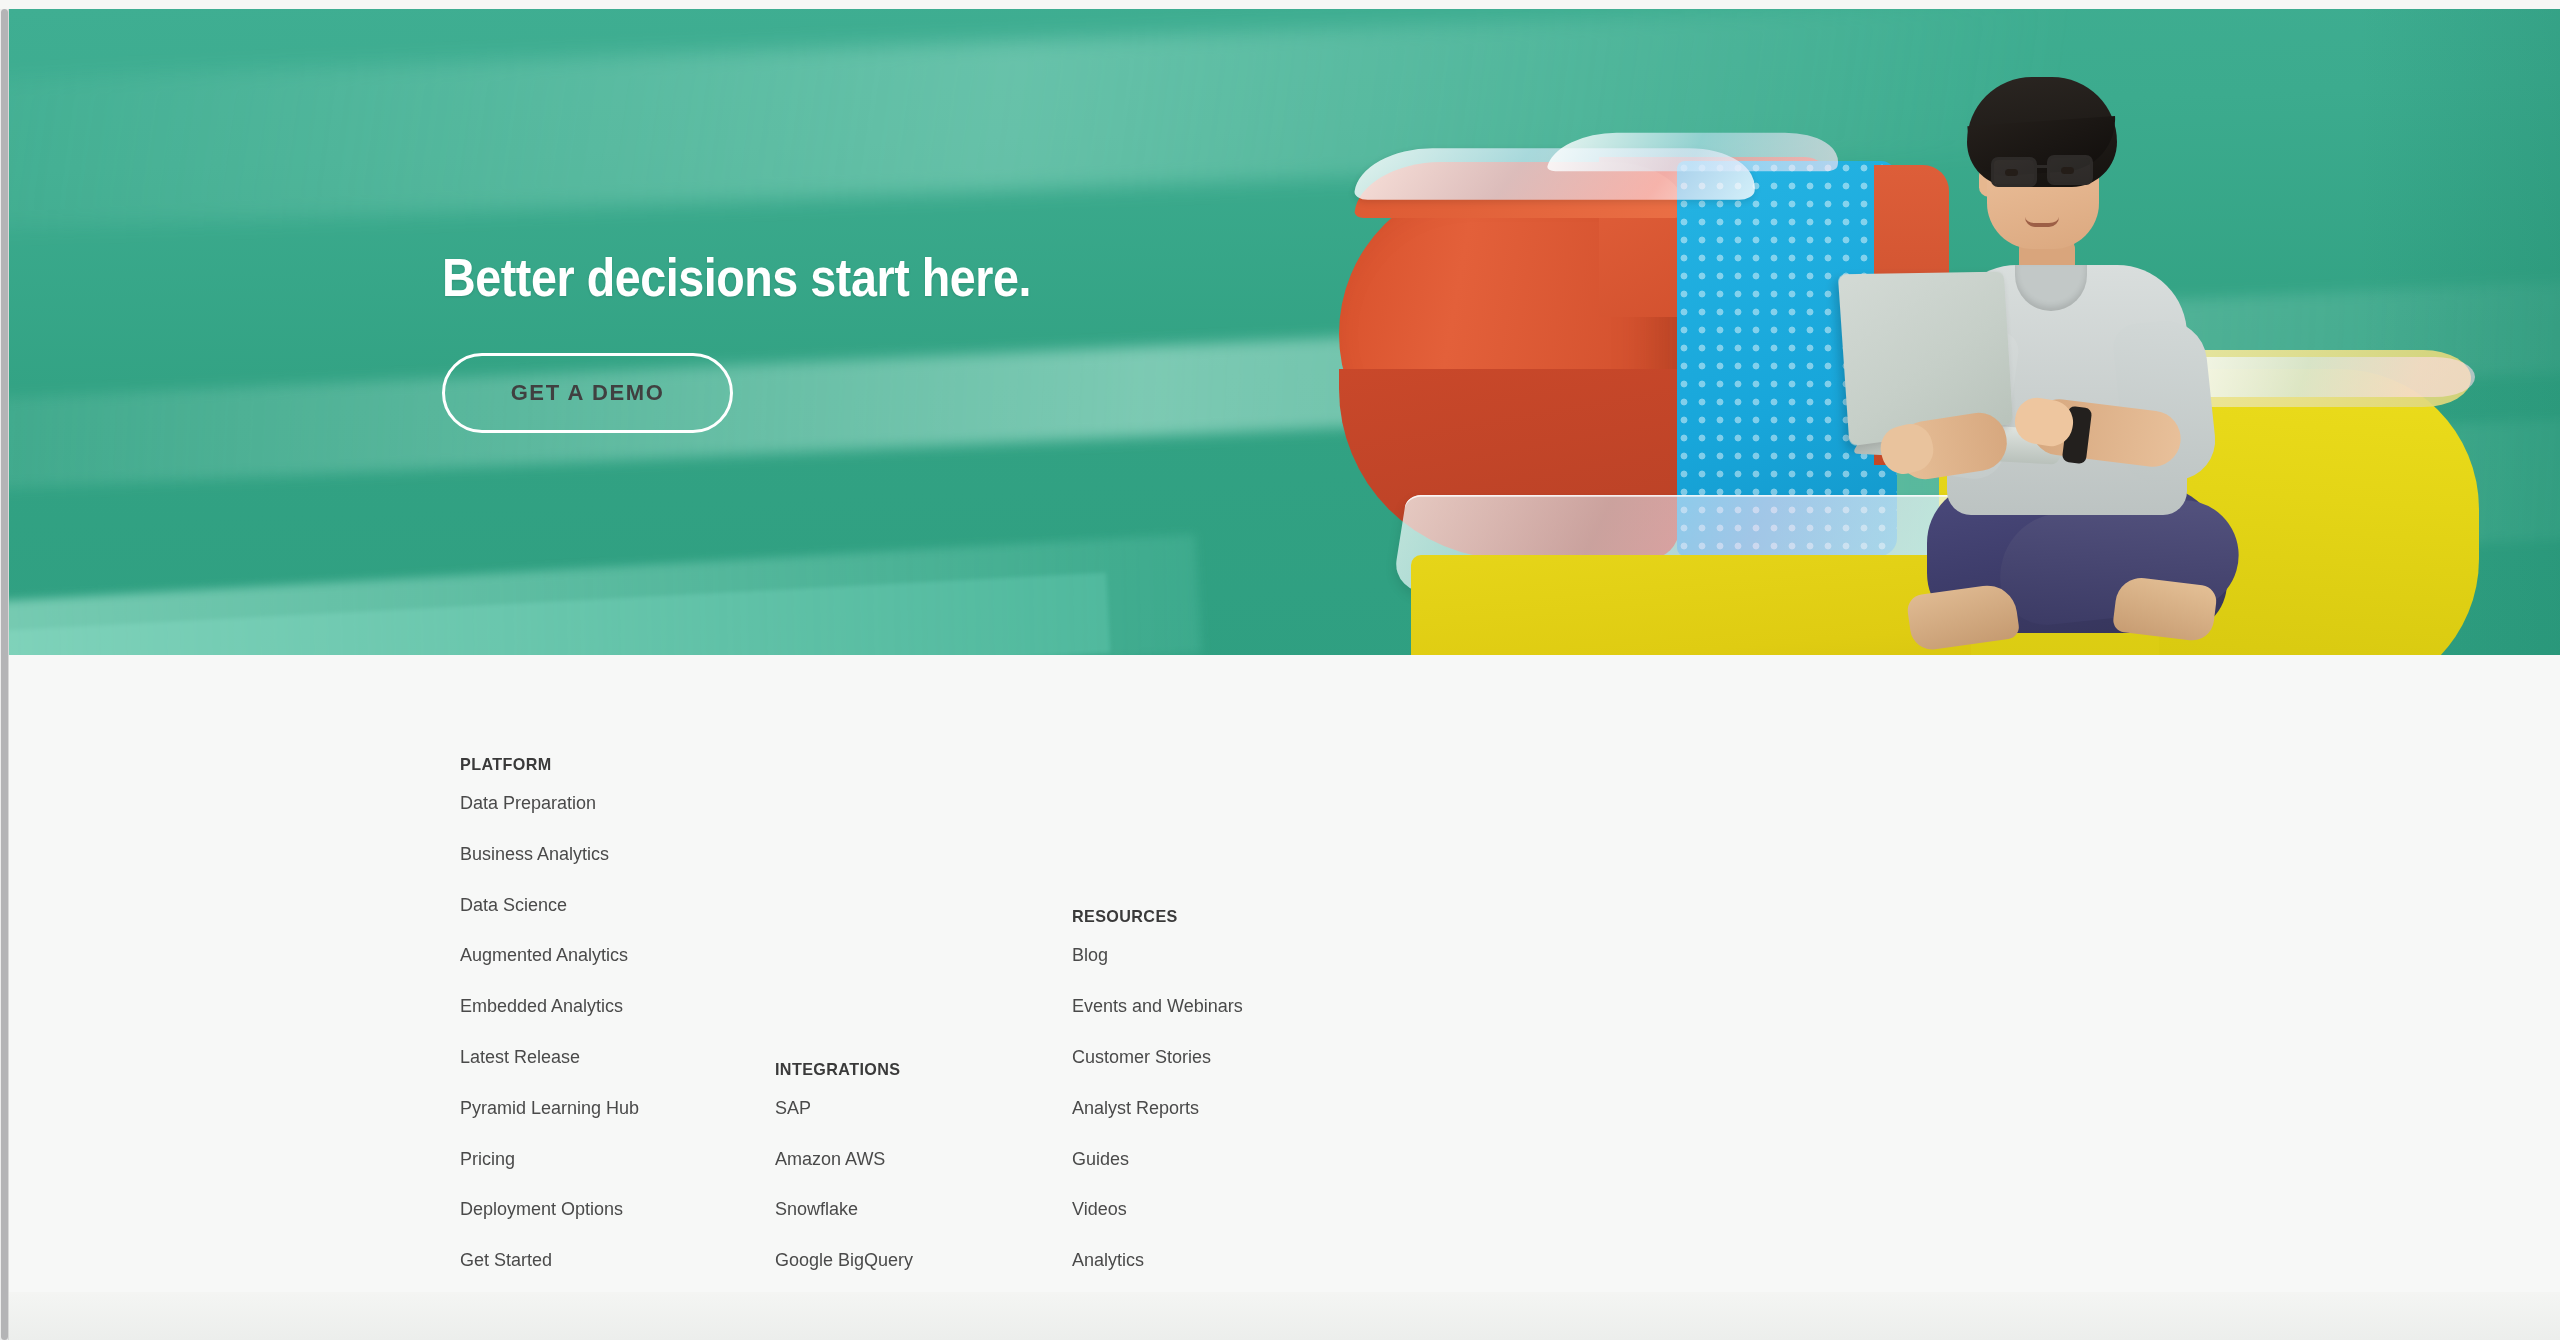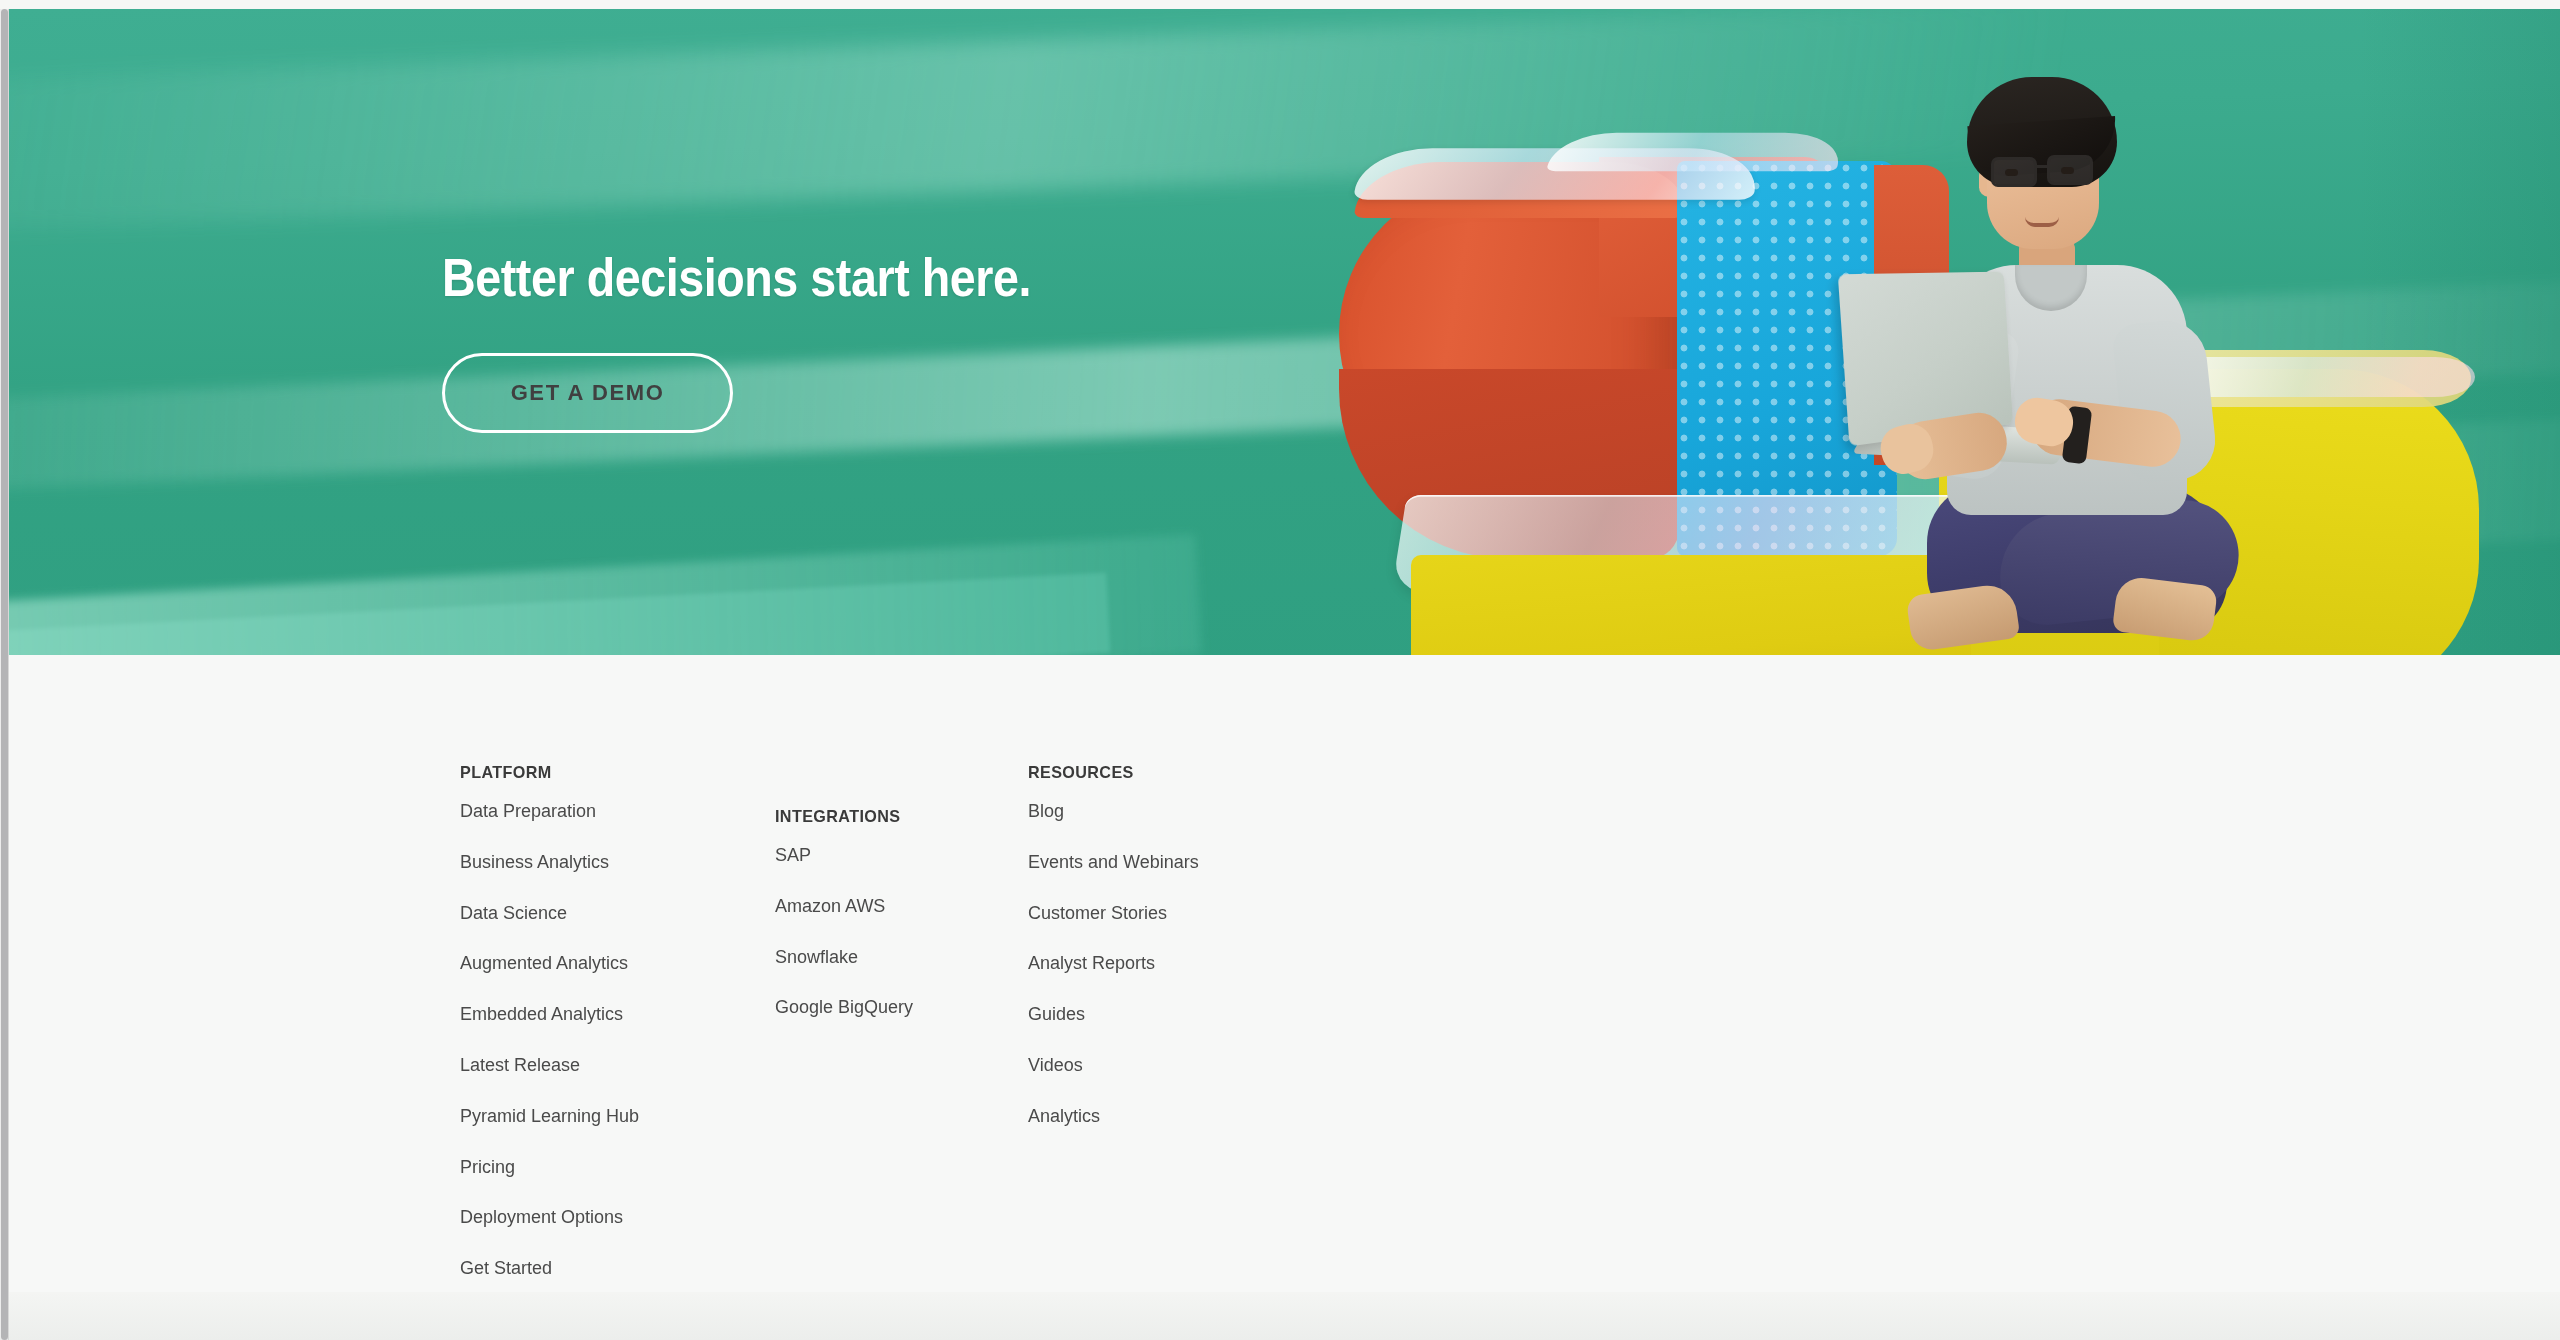--- a/index.html
+++ b/index.html
@@ -309,28 +309,28 @@
   
   #footer{
     position:absolute; left:9px; top:655px; width:2551px; height:685px;
     background:#f7f8f7;
   }
   #footer-band{
     position:absolute; left:0; bottom:0; width:2551px; height:48px;
     background:linear-gradient(180deg,#f4f5f3,#eceeec);
   }
   #footer-cols{
-    position:absolute; left:451px; top:108px;
-    display:flex; align-items:flex-start;
+    position:absolute; left:451px; top:100px;
+    display:flex; align-items:flex-end;
   }
   .col{ }
   #col-platform{ width:315px; }
   #col-integrations{ width:253px;margin-top:44px; }
   #col-company{ width:260px; }
-  #col-resources{ width:300px; }
+  #col-resources{ width:300px;margin-left:44px; }
   .col-title{
     font-size:17px; font-weight:bold; color:#3a3a3a;
     letter-spacing:.4px; margin-bottom:19px;
     transform:scaleX(.95); transform-origin:left center;
   }
   .col-link{
     display:block; font-size:18px; color:#4a4a4a;
     margin-bottom:31px; line-height:1.1; cursor:pointer;
     white-space:nowrap;
   }

